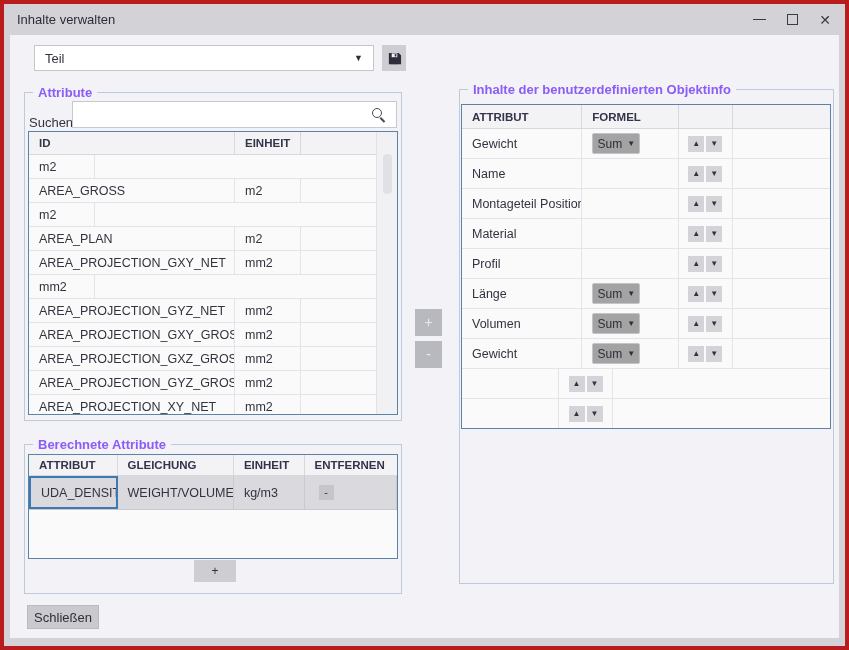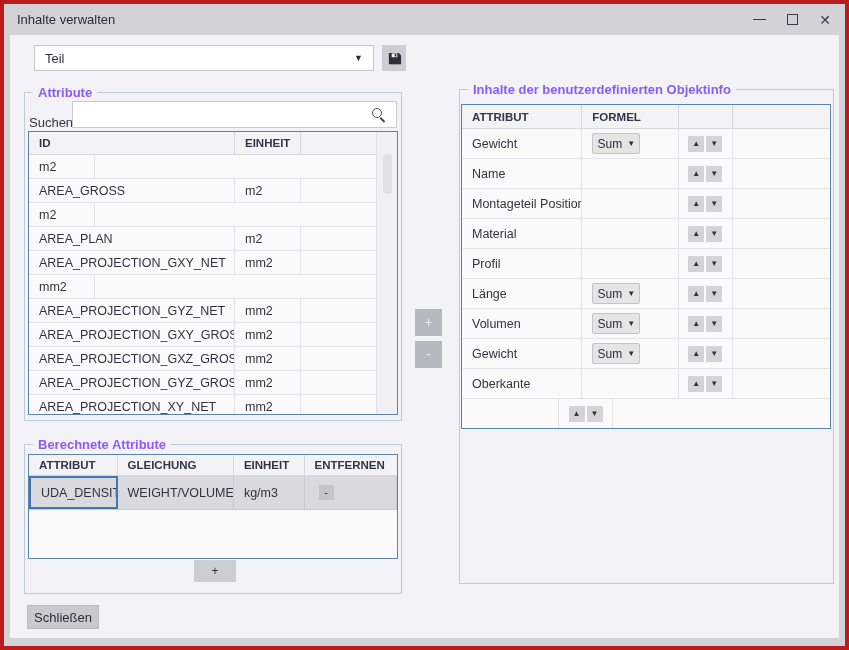--- a/index.html
+++ b/index.html
@@ -64,21 +64,21 @@
   
   .xferbtn{ position:absolute; width:27px; height:27px; background:#b8b8bf; border:none;
             color:#e9e9ee; font-size:14px; line-height:27px; text-align:center; }
 
   
   .tbl-obj{ left:457px; top:100px; width:370px; height:325px; }
   .tbl-obj .thead{ height:24px; }
   .tbl-obj .tr{ height:30px; }
   .o-attr{ width:121px; } .o-form{ width:97px; } .o-ud{ width:54px; } .o-last{ width:98px; border-right:none; }
   .o-form.td, .o-ud.td{ padding-left:0; }
-  .dropdown{ margin-left:10px; width:48px; height:21px; background:#e5e5e5; border:1px solid #c3c3c8;
+  .dropdown{ margin-left:10px; width:48px; height:21px; background:#a3a3a3; border:1px solid #c3c3c8;
              border-radius:2px; display:flex; align-items:center; justify-content:center; gap:5px;
              font-size:12px; color:#2e2e3a; }
   .dropdown .dd-arr{ font-size:8px; color:#2e2e3a; }
   .udwrap{ width:100%; display:flex; justify-content:center; gap:2px; }
   .udbtn{ width:16px; height:16px; background:#d3d3d8; border:none; font-size:8px; color:#33333f;
           display:flex; align-items:center; justify-content:center; padding:0; }
 
   
   .tbl-calc{ left:24px; top:450px; width:370px; height:105px; }
   .tbl-calc .thead{ height:21px; }
@@ -321,21 +321,20 @@
       <span class="td o-ud">
           <span class="udwrap">
             <button class="udbtn">▲</button>
             <button class="udbtn">▼</button>
           </span>
         </span>
       <span class="td o-last"></span>
     </div>
 
     <div class="tr">
-      <span class="td o-attr">Oberkante</span>
       <span class="td o-form"></span>
       <span class="td o-ud">
           <span class="udwrap">
             <button class="udbtn">▲</button>
             <button class="udbtn">▼</button>
           </span>
         </span>
       <span class="td o-last"></span>
     </div>
 

